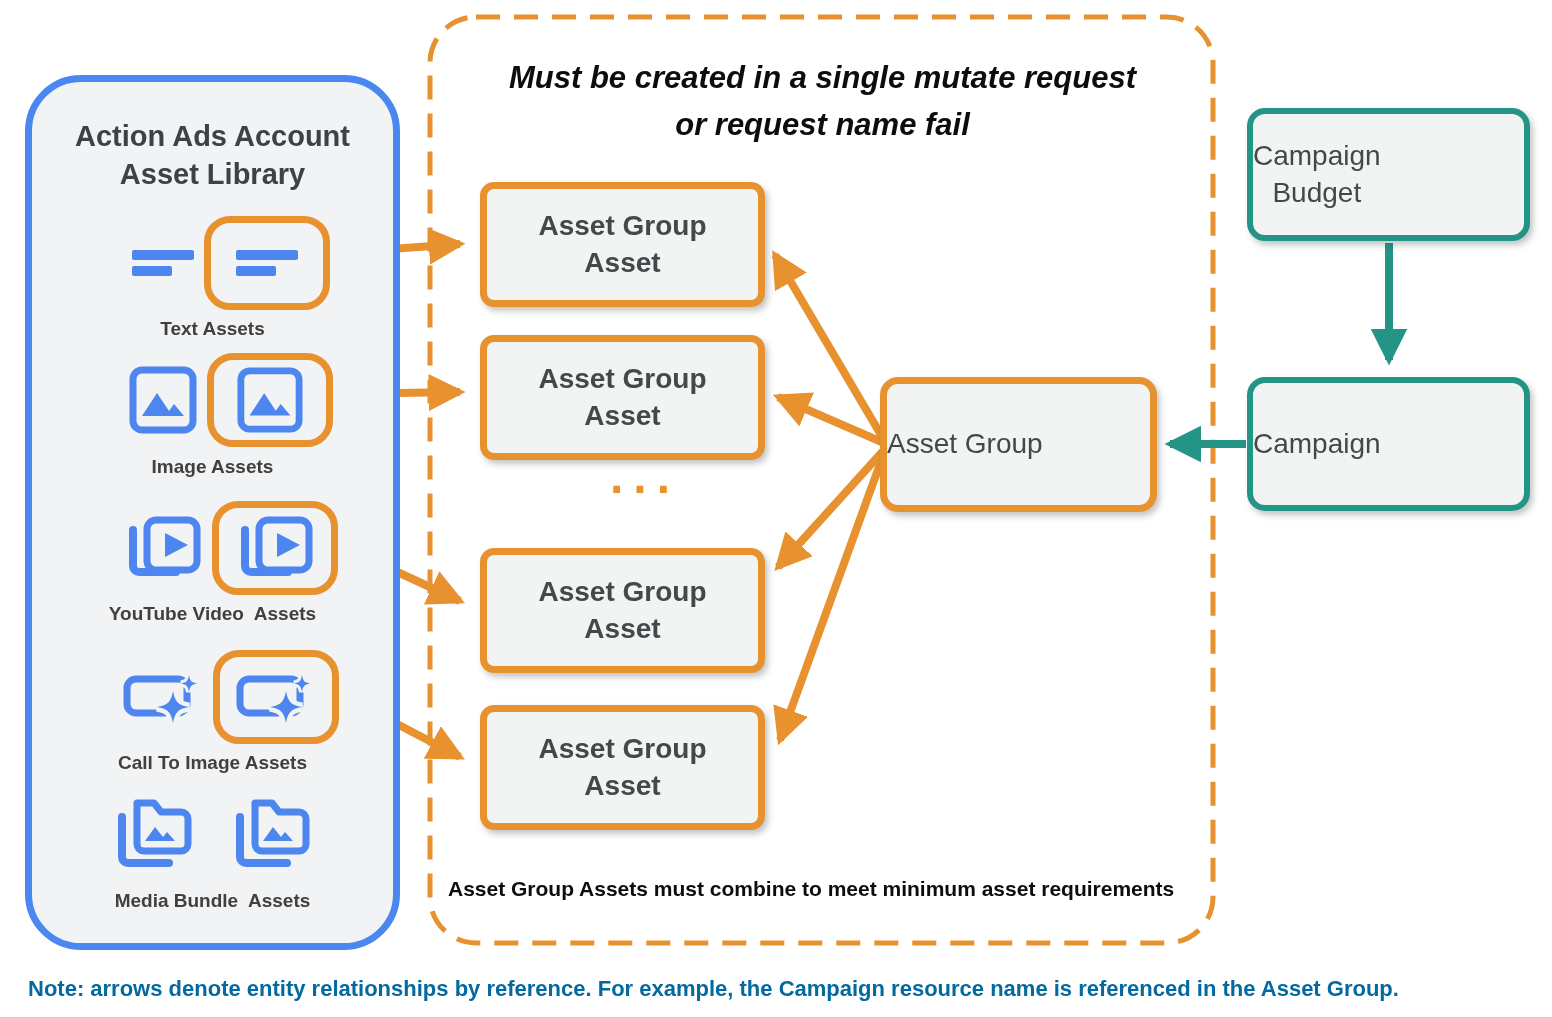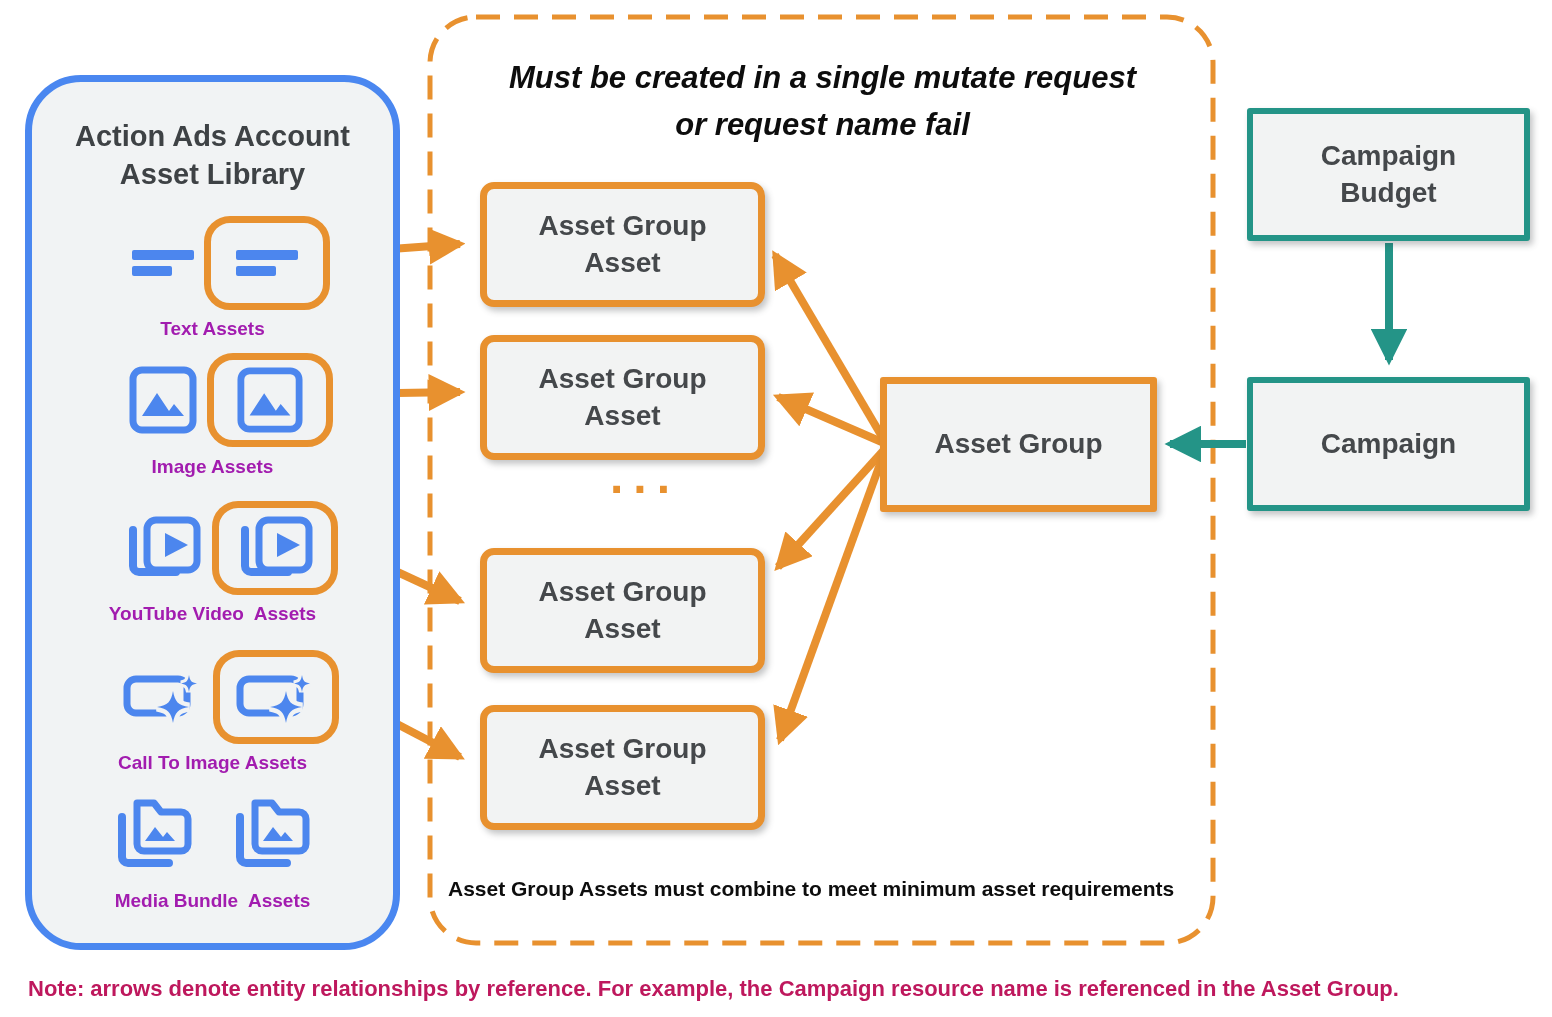--- a/index.html
+++ b/index.html
@@ -18,21 +18,21 @@
     position:absolute; top:36px; left:0; width:100%;
     text-align:center; font-size:29px; font-weight:bold; color:#3E4245; line-height:1.3;
   }
   .lib-row { position:absolute; left:0; width:100%; display:flex; flex-direction:column; align-items:center; }
   .pair { display:flex; align-items:center; gap:10px; position:relative; }
   .shift { left:18px; }
   .wrap {
     width:126px; height:94px; border:7px solid #E8912F; border-radius:26px;
     display:flex; align-items:center; justify-content:center; flex:none;
   }
-  .lib-label { margin-top:8px; font-size:19px; font-weight:bold; color:#a21caf; text-align:center; }
+  .lib-label { margin-top:8px; font-size:19px; font-weight:bold; color:#404040; text-align:center; }
   .icon { display:block; flex:none; }
 
   
   .mid-title {
     position:absolute; left:430px; top:55px; width:785px; z-index:2;
     text-align:center; font-size:31px; font-weight:bold; font-style:italic;
     color:#0D0D0D; line-height:1.5;
   }
   .agabox {
     position:absolute; left:480px; width:285px; height:125px; z-index:2;
@@ -45,31 +45,31 @@
     position:absolute; left:480px; top:448px; width:330px; height:62px; line-height:58px; z-index:2;
     text-align:center; color:#E8912F; font-size:48px; font-weight:bold; letter-spacing:10px;
   }
   .mid-footnote {
     position:absolute; left:448px; top:877px; z-index:2;
     font-size:21px; font-weight:bold; color:#0D0D0D;text-align:right;
   }
 
   
   .entity {
-    position:absolute; z-index:2; background:#F2F3F3; border-radius:3px;
+    position:absolute; z-index:2; background:#F2F3F3; border-radius:18px;
     box-shadow:3px 4px 6px rgba(60,64,67,.30);
-    display:flex; align-items:center; justify-content:center;
-    text-align:center; font-size:28px; font-weight:bold; color:#45484B; line-height:1.32;
+    display:flex; align-items:center; 
+    text-align:center; font-size:28px; font-weight:normal; color:#45484B; line-height:1.32;
   }
   .orange-b { border:7px solid #E8912F; }
   .teal-b   { border:6px solid #249487; }
 
   .note {
     position:absolute; left:28px; top:976px; width:1500px; z-index:2;
-    font-size:22px; font-weight:bold; color:#be185d;
+    font-size:22px; font-weight:bold; color:#0369a1;
   }
 </style>
 </head>
 <body>
 
 <div class="canvas">
 
   <svg class="overlay" width="1552" height="1017" viewBox="0 0 1552 1017">
     <defs>
       <marker id="oarrow" viewBox="0 0 10 10" refX="8.5" refY="5" markerWidth="4.6" markerHeight="4.6" orient="auto-start-reverse">

